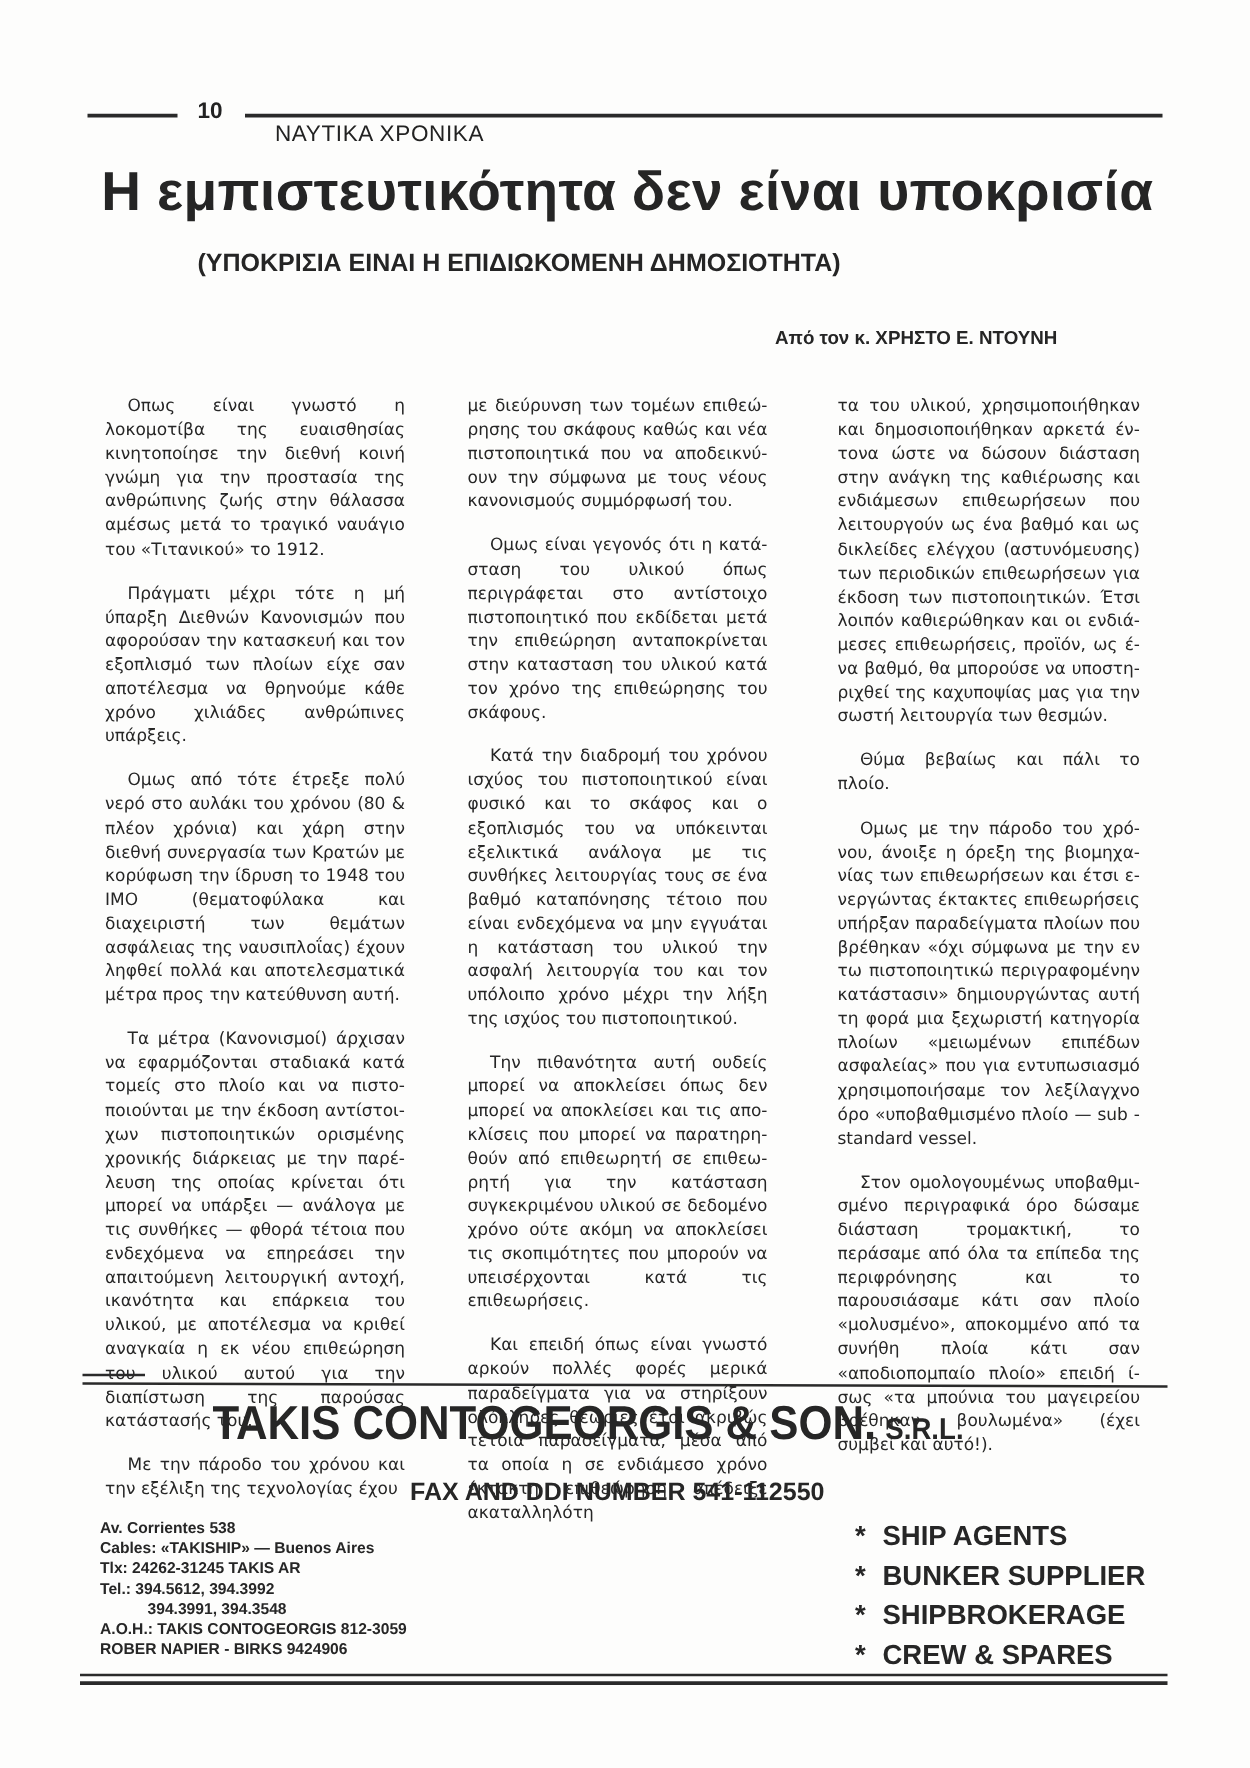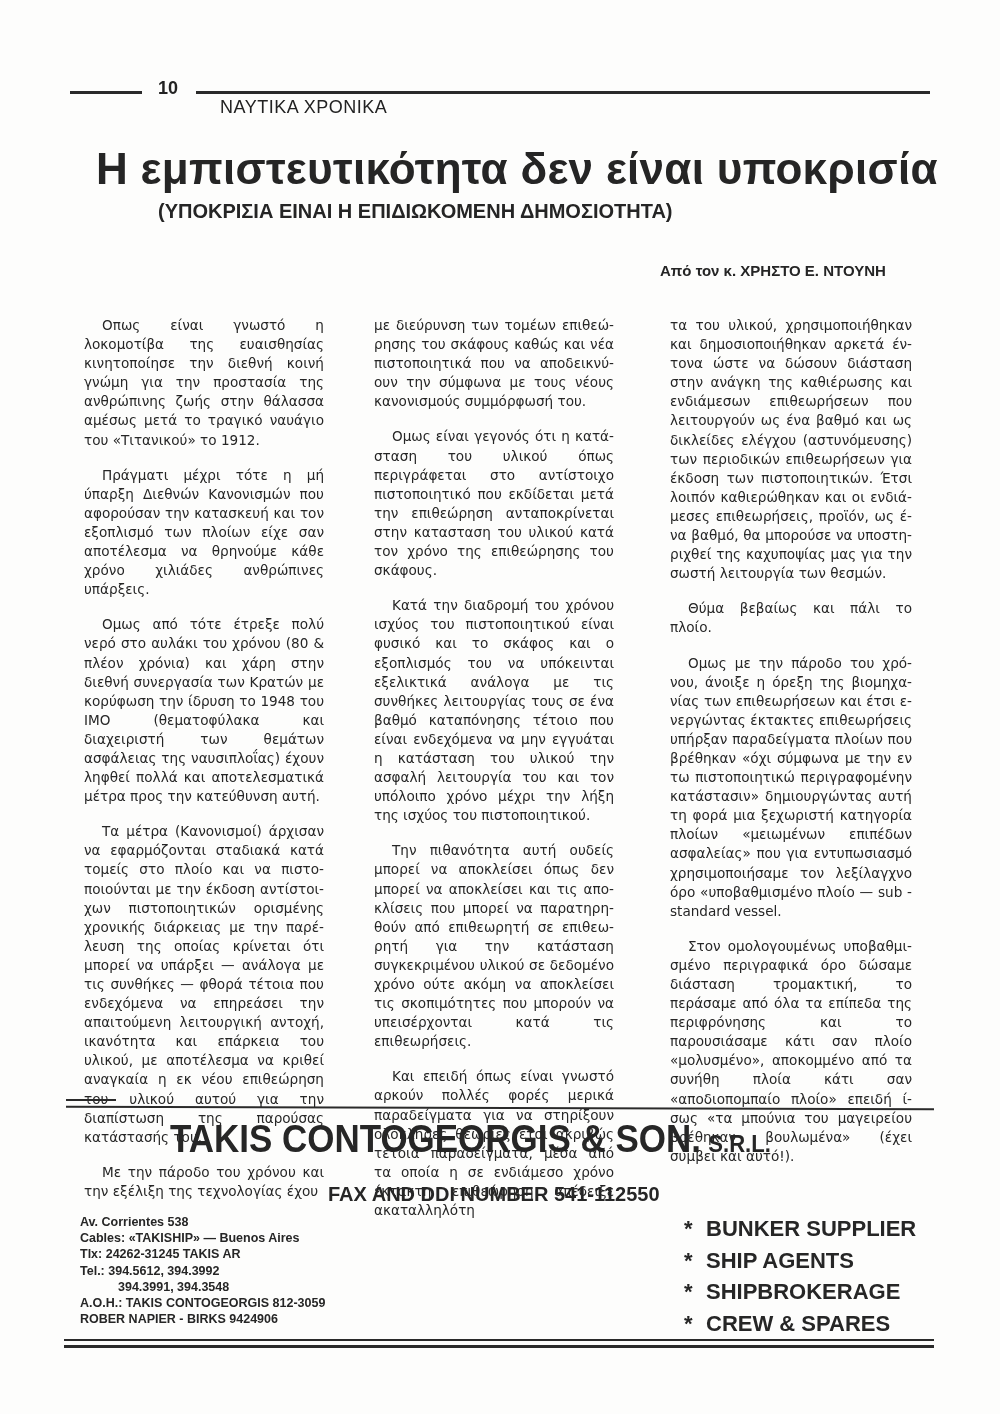--- a/index.html
+++ b/index.html
@@ -29,21 +29,21 @@
     letter-spacing: 0.3px;
   }
   .subhead {
     position: absolute; left: 158px; top: 200px;
     font-family: "Liberation Sans", sans-serif; font-weight: bold;
     font-size: 20px; color: #252525; white-space: nowrap;
   }
   .byline {
     position: absolute; left: 620px; top: 262px;
     font-family: "Liberation Sans", sans-serif; font-weight: bold;
-    font-size: 15px; color: #252525; white-space: nowrap; margin-left: 40px;
+    font-size: 15px; color: #252525; white-space: nowrap;
   }
   .column {
     position: absolute; top: 300px;
     font-family: "DejaVu Sans", sans-serif;
     font-size: 13.6px; line-height: 19.1px;
     color: #262626;
     text-align: justify;
     hyphens: manual;
   }
   .col1 { left: 68px; width: 272px; }
@@ -81,21 +81,21 @@
 </style>
 </head>
 <body>
 
 <div class="rule" style="left:70px; top:91px; width:72px; height:3px;"></div>
 <div class="rule" style="left:196px; top:91px; width:734px; height:3px;"></div>
 
 <div class="page-num">10</div>
 <div class="pub-name">ΝΑΥΤΙΚΑ ΧΡΟΝΙΚΑ</div>
 
-<h1 class="headline" style="margin:16px;">Η εμπιστευτικότητα δεν είναι υποκρισία</h1>
+<h1 class="headline" style="margin:1px;">Η εμπιστευτικότητα δεν είναι υποκρισία</h1>
 <div class="subhead">(ΥΠΟΚΡΙΣΙΑ ΕΙΝΑΙ Η ΕΠΙΔΙΩΚΟΜΕΝΗ ΔΗΜΟΣΙΟΤΗΤΑ)</div>
 <div class="byline">Από τον κ. ΧΡΗΣΤΟ Ε. ΝΤΟΥΝΗ</div>
 
 <div class="column col1">
   <p>Oπως είναι γνωστό η λοκομοτίβα της ευαισθησίας κινητοποίησε την διεθνή κοινή γνώμη για την προ­στασία της ανθρώπινης ζωής στην θάλασσα αμέσως μετά το τραγικό ναυάγιο του «Τιτανικού» το 1912.</p>
   <p>Πράγματι μέχρι τότε η μή ύπαρξη Διεθνών Κανονισμών που αφορού­σαν την κατασκευή και τον εξοπλι­σμό των πλοίων είχε σαν αποτέλε­σμα να θρηνούμε κάθε χρόνο χιλιά­δες ανθρώπινες υπάρξεις.</p>
   <p>Ομως από τότε έτρεξε πολύ νερό στο αυλάκι του χρόνου (80 &amp; πλέ­ον χρόνια) και χάρη στην διεθνή συ­νεργασία των Κρατών με κορύφω­ση την ίδρυση το 1948 του IMO (θεματοφύλακα και διαχειριστή των θεμάτων ασφάλειας της ναυσι­πλοΐας) έχουν ληφθεί πολλά και α­ποτελεσματικά μέτρα προς την κα­τεύθυνση αυτή.</p>
   <p>Τα μέτρα (Κανονισμοί) άρχισαν να εφαρμόζονται σταδιακά κατά τομείς στο πλοίο και να πιστο­ποιούνται με την έκδοση αντίστοι­χων πιστοποιητικών ορισμένης χρονικής διάρκειας με την παρέ­λευση της οποίας κρίνεται ότι μπο­ρεί να υπάρξει — ανάλογα με τις συνθήκες — φθορά τέτοια που εν­δεχόμενα να επηρεάσει την απαι­τούμενη λειτουργική αντοχή, ικα­νότητα και επάρκεια του υλικού, με αποτέλεσμα να κριθεί αναγκαία η εκ νέου επιθεώρηση του υλικού αυ­τού για την διαπίστωση της παρού­σας κατάστασής του.</p>
   <p>Με την πάροδο του χρόνου και την εξέλιξη της τεχνολογίας έχου­</p>
 </div>
@@ -127,20 +127,20 @@
   <div>Av. Corrientes 538</div>
   <div>Cables: «TAKISHIP» — Buenos Aires</div>
   <div>Tlx: 24262-31245 TAKIS AR</div>
   <div>Tel.: 394.5612, 394.3992</div>
   <div class="indent">394.3991, 394.3548</div>
   <div>A.O.H.: TAKIS CONTOGEORGIS 812-3059</div>
   <div>ROBER NAPIER - BIRKS 9424906</div>
 </div>
 
 <div class="ad-services">
+  <div><span class="star">*</span><span>SHIP AGENTS</span></div>
   <div><span class="star">*</span><span>BUNKER SUPPLIER</span></div>
-  <div><span class="star">*</span><span>SHIP AGENTS</span></div>
   <div><span class="star">*</span><span>SHIPBROKERAGE</span></div>
   <div><span class="star">*</span><span>CREW &amp; SPARES</span></div>
 </div>
 
 <div class="rule" style="left:64px; top:1339px; width:870px; height:2px;"></div>
 <div class="rule" style="left:64px; top:1345px; width:870px; height:3px;"></div>
 
 </body></html>

